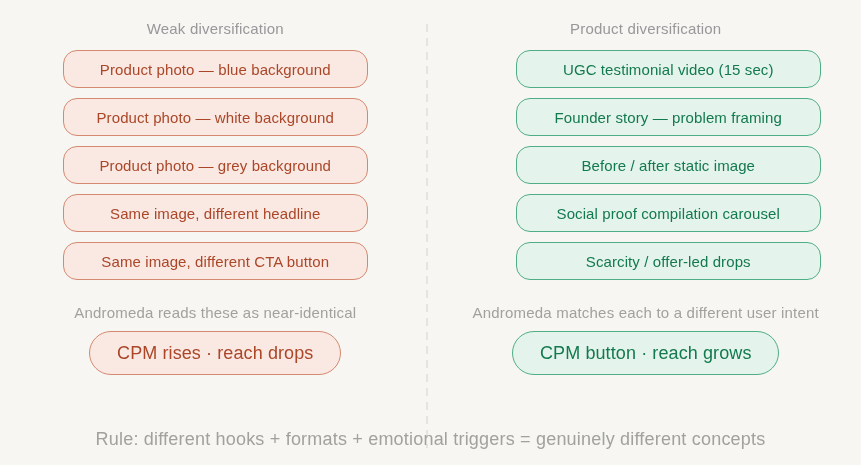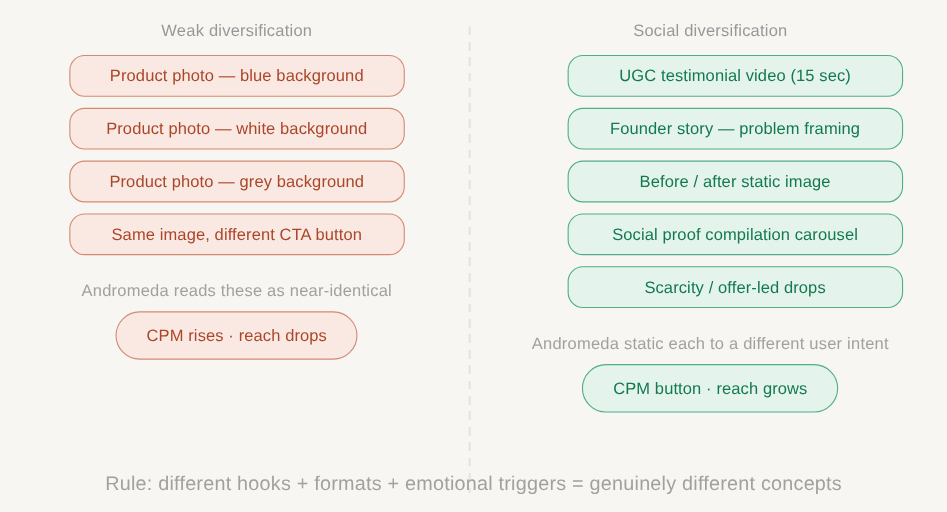--- a/index.html
+++ b/index.html
@@ -79,21 +79,21 @@
   }
   .pill {
     margin-top: 10px;
     height: 44px;
     padding: 0 27px;
     border-radius: 22px;
     border: 1px solid;
     display: flex;
     align-items: center;
     justify-content: center;
-    font-size: 15px;
+    font-size: 18px;
     letter-spacing: 0.1px;
   }
   .weak .pill {
     background: var(--weak-bg);
     border-color: var(--weak-border);
     color: var(--weak-text);
   }
   .strong .pill {
     background: var(--strong-bg);
     border-color: var(--strong-border);
@@ -129,33 +129,34 @@
 
   <div class="divider"></div>
 
   <div class="columns">
 
     <div class="col weak">
       <div class="col-header">Weak diversification</div>
       <div class="box">Product photo — blue background</div>
       <div class="box">Product photo — white background</div>
       <div class="box">Product photo — grey background</div>
+      <div class="box">Same image, different headline</div>
       <div class="box">Same image, different CTA button</div>
       <div class="caption">Andromeda reads these as near-identical</div>
       <div class="pill">CPM rises · reach drops</div>
     </div>
 
     <div class="col strong">
-      <div class="col-header">Social diversification</div>
+      <div class="col-header">Product diversification</div>
       <div class="box">UGC testimonial video (15 sec)</div>
       <div class="box">Founder story — problem framing</div>
       <div class="box">Before / after static image</div>
       <div class="box">Social proof compilation carousel</div>
       <div class="box">Scarcity / offer-led drops</div>
-      <div class="caption">Andromeda static each to a different user intent</div>
+      <div class="caption">Andromeda matches each to a different user intent</div>
       <div class="pill">CPM button · reach grows</div>
     </div>
 
   </div>
 
   <div class="footer">Rule: different hooks + formats + emotional triggers = genuinely different concepts</div>
 
 </div>
 
 </body></html>

